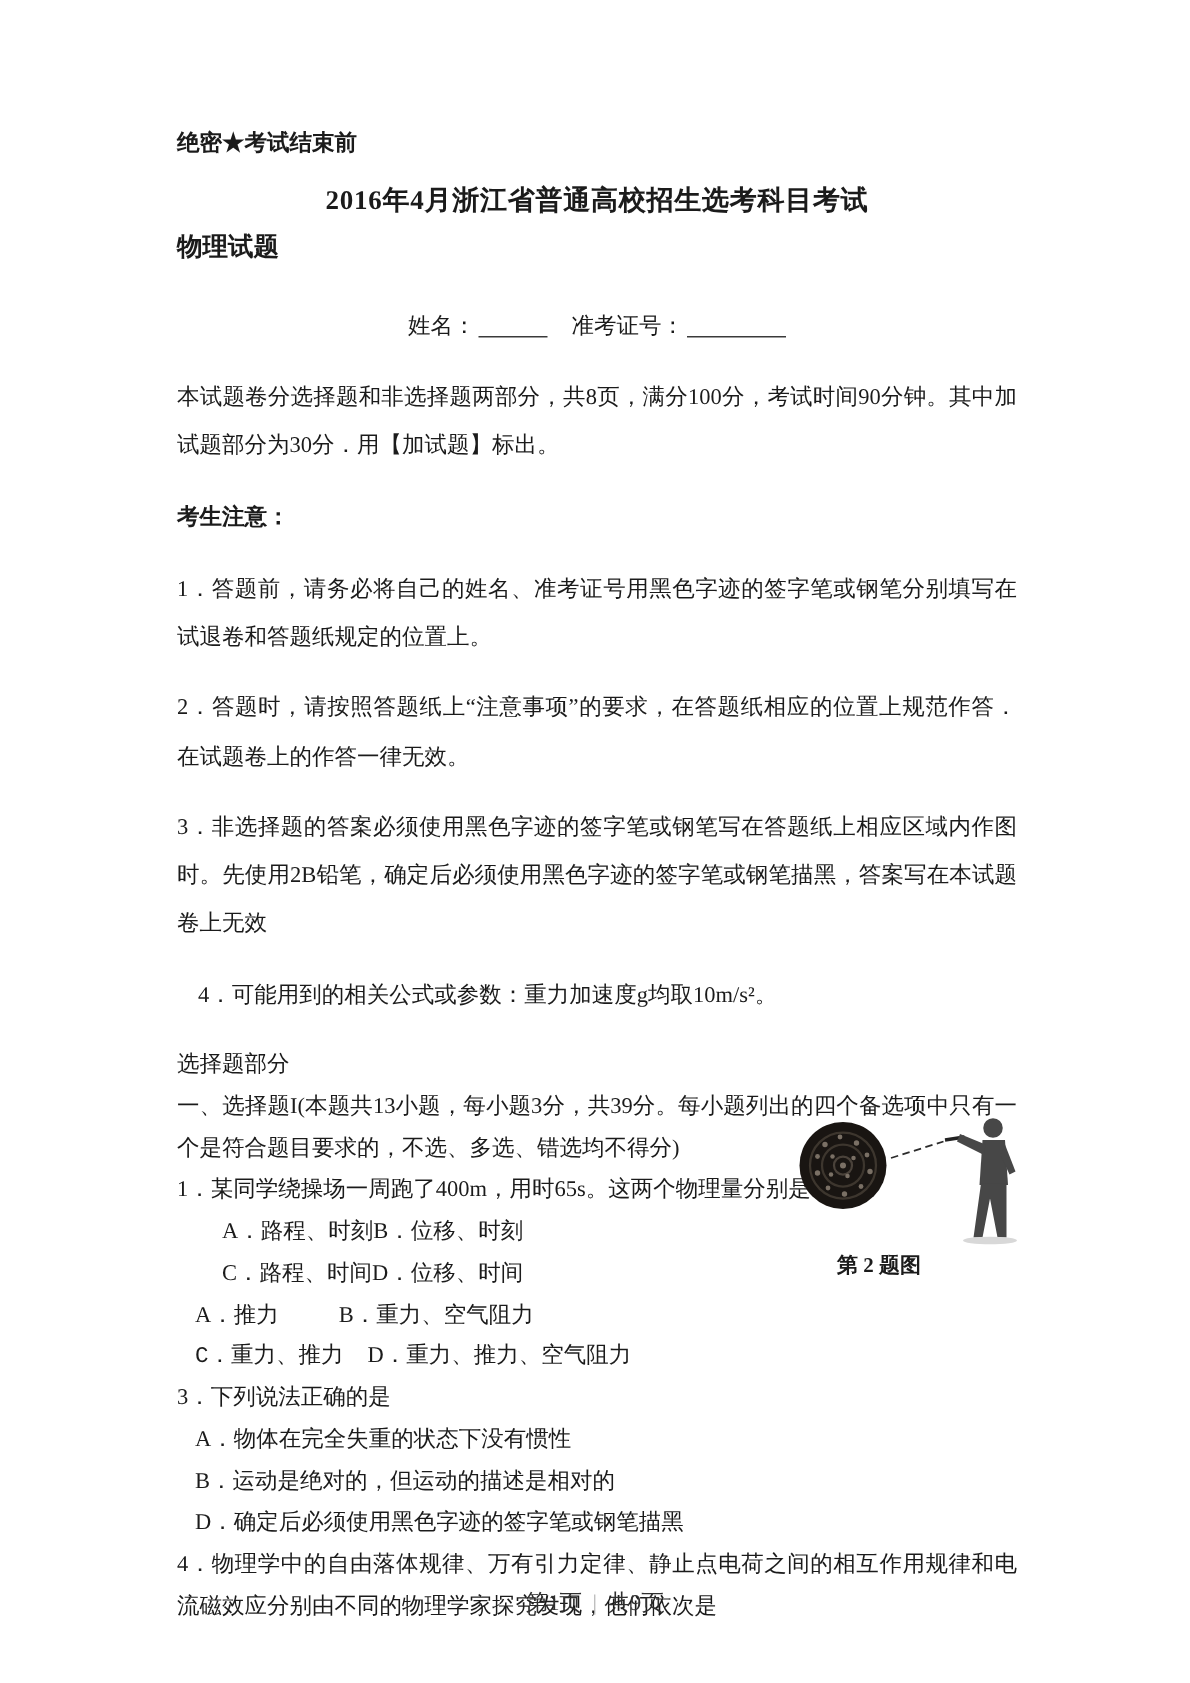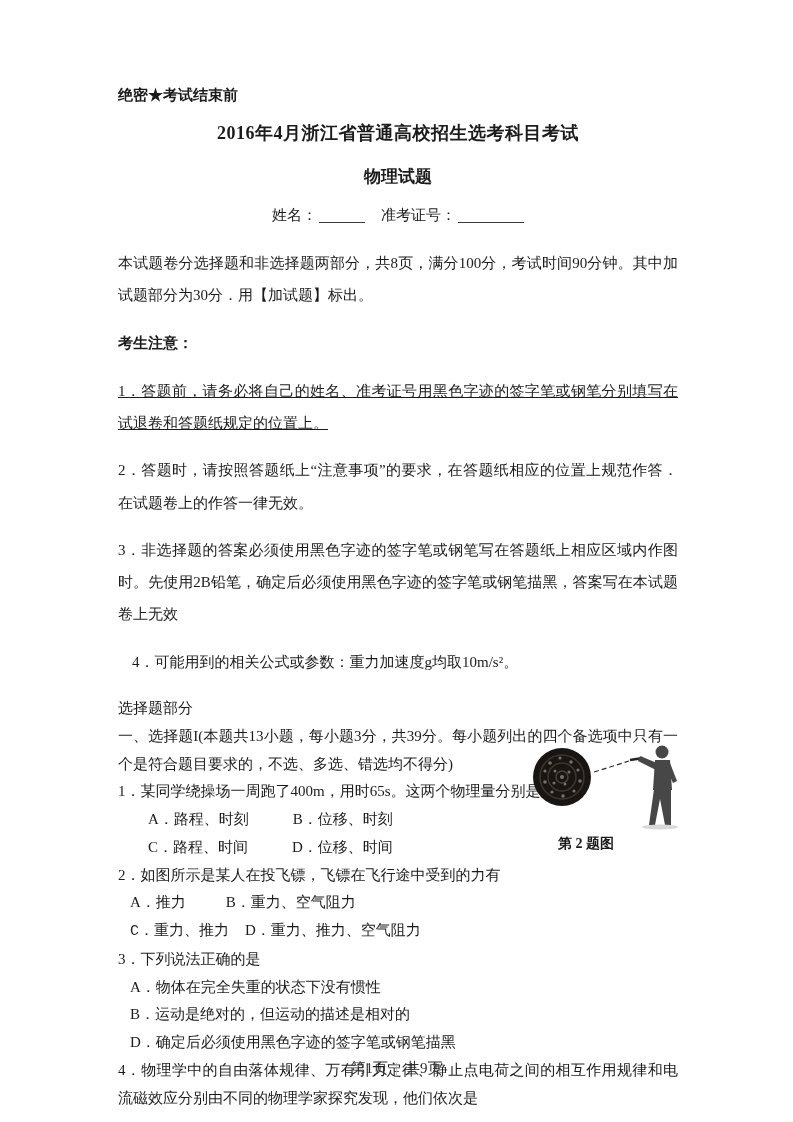--- a/index.html
+++ b/index.html
@@ -13,43 +13,43 @@
     overflow: hidden;
   }
   .content {
     position: absolute;
     left: 118px;
     top: 86px;
     width: 560px;
   }
   .classification { font-size: 15px; font-weight: bold; }
   .title { font-size: 18px; font-weight: bold; text-align: center; margin-top: 16px; letter-spacing: 0.5px; }
-  .subtitle { font-size: 17px; font-weight: bold; text-align: center; margin-top: 20px; }
-  .candidate { font-size: 15px; text-align: center; margin-top: 16px; }
+  .subtitle { font-size: 17px; font-weight: bold; margin-top: 8px; }
+  .candidate { font-size: 15px; text-align: center; margin-top: 30px; }
   .blank {
     display: inline-block;
     border-bottom: 1px solid #3a3a3a;
     height: 1em;
     transform: translateY(3px);
   }
   .blank-name { width: 46px; margin: 0 16px 0 2px; }
   .blank-no { width: 66px; margin-left: 2px; }
   .para { font-size: 15px; line-height: 2.15; text-align: justify; }
   .intro { margin-top: 22px; }
   .notice-heading { font-size: 15px; font-weight: bold; line-height: 2.15; margin-top: 2px; }
-  .notice-1 { margin-top: 16px; text-decoration: underline; }
+  .notice-1 { margin-top: 16px; }
   .notice-2 { margin-top: 13px; }
   .notice-3 { margin-top: 13px; }
   .notice-4 { margin-top: 0; padding-left: 14px; }
   .section-title { font-size: 15px; line-height: 2.0; margin-top: 2px; }
   .q { font-size: 15px; line-height: 1.85; margin: 0; text-align: justify; }
   .opt-row { font-size: 15px; line-height: 1.85; }
   .indent-30 { padding-left: 30px; }
   .indent-12 { padding-left: 12px; }
-  .gap-44 { margin-right: 44px; }
+  .gap-44 { }
   .gap-40 { margin-right: 40px; }
   .gap-24 { margin-right: 16px; font-family: Liberation Mono, monospace; }
   .figure { position: absolute; left: 526px; top: 737px; width: 170px; }
   .figure svg { display: block; }
   .figure-caption { font-size: 14px; font-weight: bold; margin-top: 3px; padding-left: 32px; }
   .footer {
     position: absolute;
     left: 0; right: 0; bottom: 44px;
     text-align: center;
     font-size: 15px;
@@ -88,21 +88,20 @@
     <p class="q">一、选择题I(本题共13小题，每小题3分，共39分。每小题列出的四个备选项中只有一个是符合题目要求的，不选、多选、错选均不得分)</p>
 
     <p class="q">1．某同学绕操场一周跑了400m，用时65s。这两个物理量分别是</p>
     <div class="opt-row indent-30">
       <span class="gap-44">A．路程、时刻</span><span>B．位移、时刻</span>
     </div>
     <div class="opt-row indent-30">
       <span class="gap-44">C．路程、时间</span><span>D．位移、时间</span>
     </div>
 
-    <p class="q">2．如图所示是某人在投飞镖，飞镖在飞行途中受到的力有</p>
     <div class="opt-row indent-12">
       <span class="gap-40">A．推力</span><span>B．重力、空气阻力</span>
     </div>
     <div class="opt-row indent-12">
       <span class="gap-24">C．重力、推力</span><span>D．重力、推力、空气阻力</span>
     </div>
 
     <p class="q">3．下列说法正确的是</p>
     <div class="opt-row indent-12">A．物体在完全失重的状态下没有惯性</div>
     <div class="opt-row indent-12">B．运动是绝对的，但运动的描述是相对的</div>

